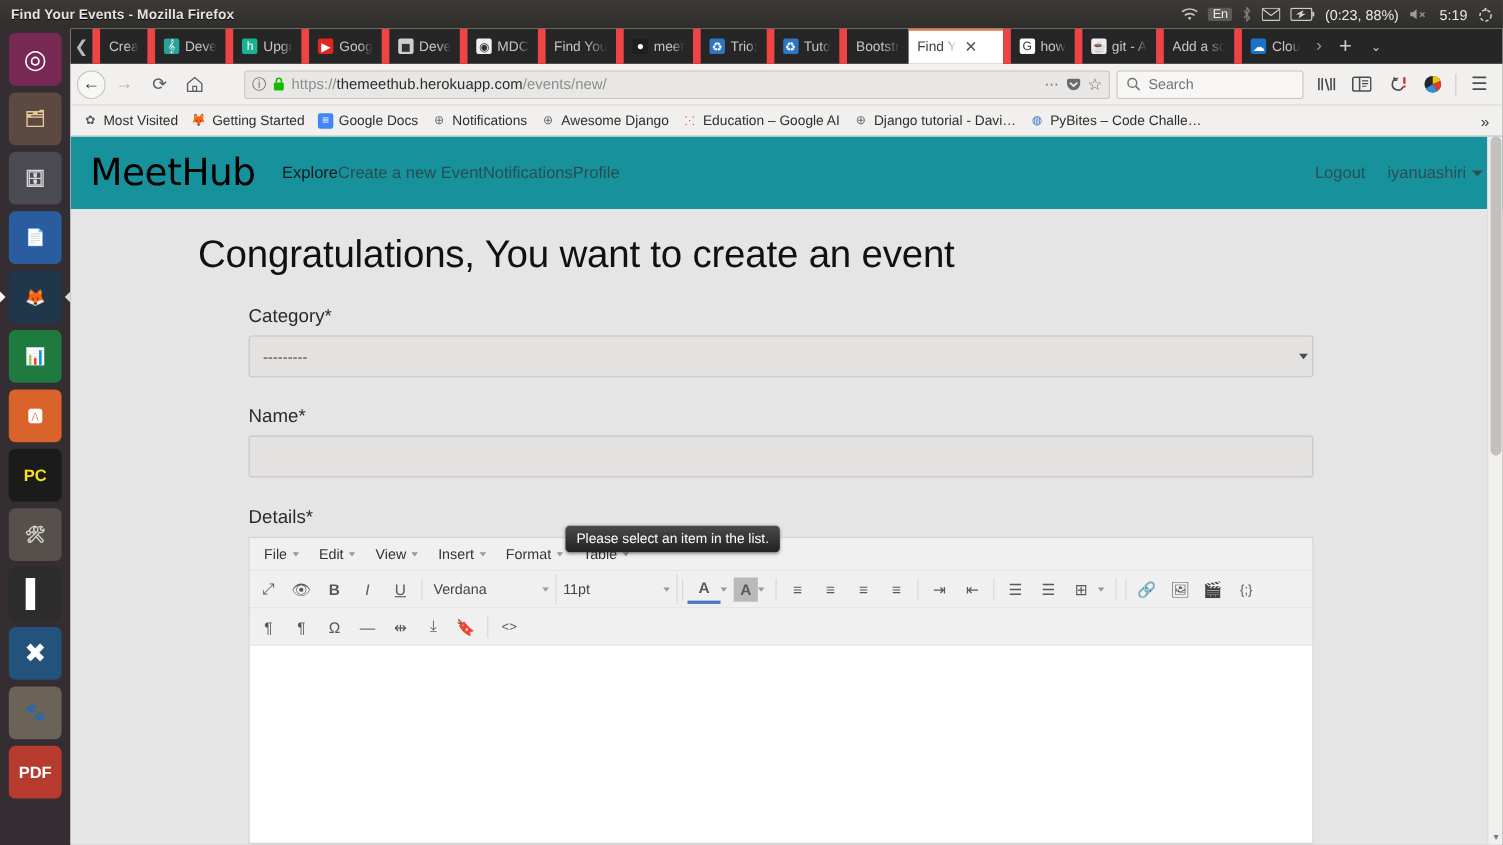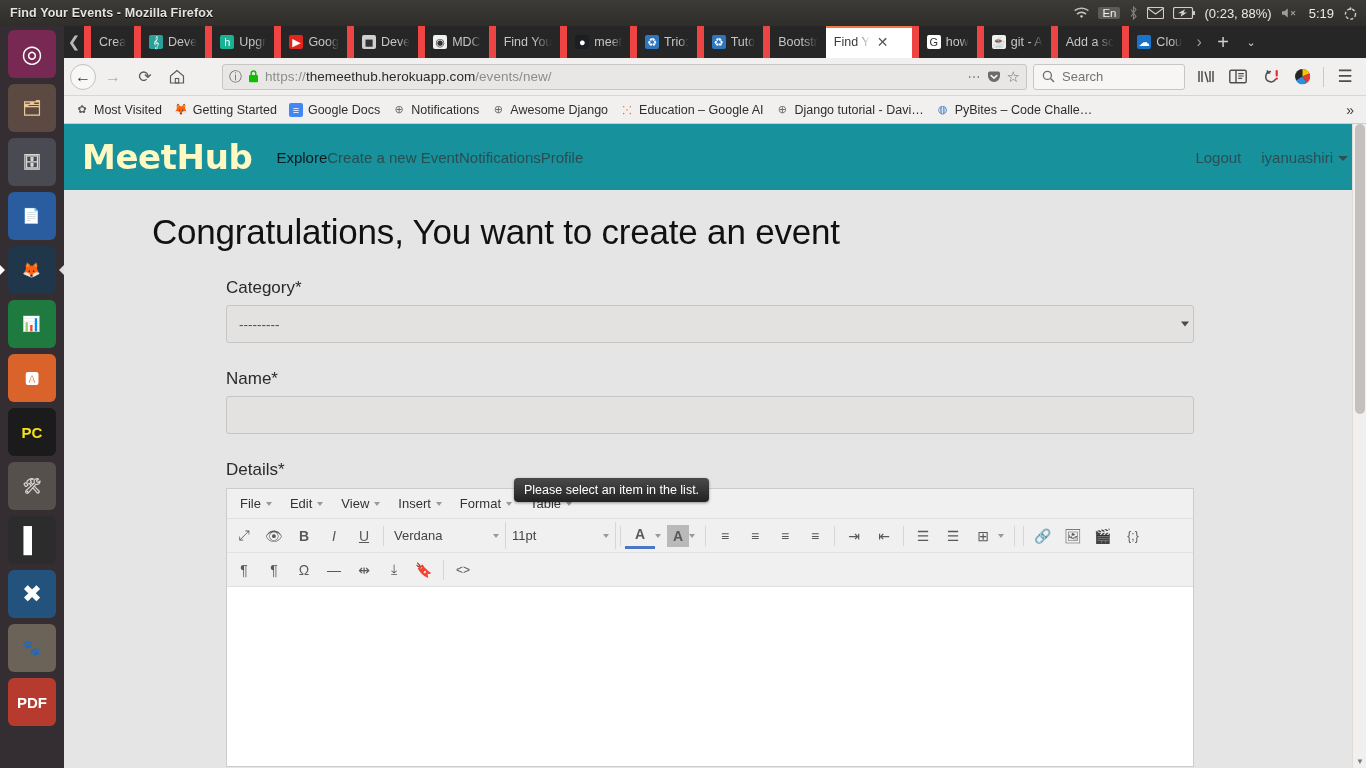--- a/index.html
+++ b/index.html
@@ -117,21 +117,21 @@
     flex: 1; height: 26px; margin: 0 4px 0 28px;
     background: #e9e7e5; border: 1px solid #c8c5c2; border-radius: 3px;
     display: flex; align-items: center; padding: 0 6px; gap: 6px;
     font-size: 13.5px;
   }
   #url-text { flex: 1; color: #2b2b2b; letter-spacing: .05px;}
   #url-text .dim { color: #8d8d8d; }
   #url-text .scheme { color: #8d8d8d; }
   .url-icon { color: #6a6a6a; font-size: 13px; display:flex; align-items:center;}
   #searchbar {
-    width: 152px; height: 26px;
+    width: 170px; height: 26px;
     background: #f7f6f5; border: 1px solid #c8c5c2; border-radius: 3px;
     display: flex; align-items: center; padding: 0 8px; gap: 7px;
     font-size: 13px; color: #737373;
   }
   #nav-right { display: flex; align-items: center; gap: 2px; margin-left: 4px; }
   .nav-right-btn {
     width: 30px; height: 28px; display:flex; align-items:center;
     justify-content:center; color:#4d4d4d; position: relative;
   }
   #nav-sep { width:1px; height:20px; background:#cbc8c5; margin:0 4px; }
@@ -152,40 +152,40 @@
 
   
   #page {
     position: relative; height: 644px; background: #e5e5e5; overflow: hidden;
   }
   #navbar-site {
     height: 66px; background: #17919b;
     display: flex; align-items: center; padding: 0 18px;
   }
   #brand {
-    color: #fef9c3; font-size: 34px; font-weight: bold;
+    color: #000000; font-size: 34px; font-weight: normal;
     font-family: "DejaVu Sans", sans-serif; letter-spacing: -.4px;
     margin-right: 24px;
   }
   #site-links { display: flex; align-items: center; font-size: 15px; }
   #site-links a { color: #2a4d52; text-decoration: none; }
   #site-links a.active { color: #0c1b1d; }
   #site-right { margin-left: auto; display: flex; align-items: center; gap: 20px; font-size: 15px; }
   #site-right a { color: #2c4f54; text-decoration: none; }
   .caret-dn {
     display:inline-block; width:0; height:0; margin-left:5px;
     border-left:5px solid transparent; border-right:5px solid transparent;
     border-top:5px solid #2c4f54; vertical-align: middle;
   }
 
   #content { padding: 14px 0 0 0; position: relative; }
   #page-title {
     font-size: 35px; color: #111; font-weight: normal;
     font-family: "Liberation Sans", sans-serif;
-    margin: 8px 0 0 88px; letter-spacing: -.2px;
+    margin: 8px 0 0 116px; letter-spacing: -.2px;
   }
   .form-wrap { margin: 0 0 0 162px; width: 968px; }
   .field-label { font-size: 17px; color: #2a2a2a; margin: 26px 0 7px 0; }
   .form-control {
     width: 968px; height: 38px; background: #e3e2e1;
     border: 1px solid #c7c5c3; border-radius: 3px;
     display: flex; align-items: center; padding: 0 12px;
     font-size: 13.5px; color: #4a4a4a;
   }
   #category-select { position: relative; }

